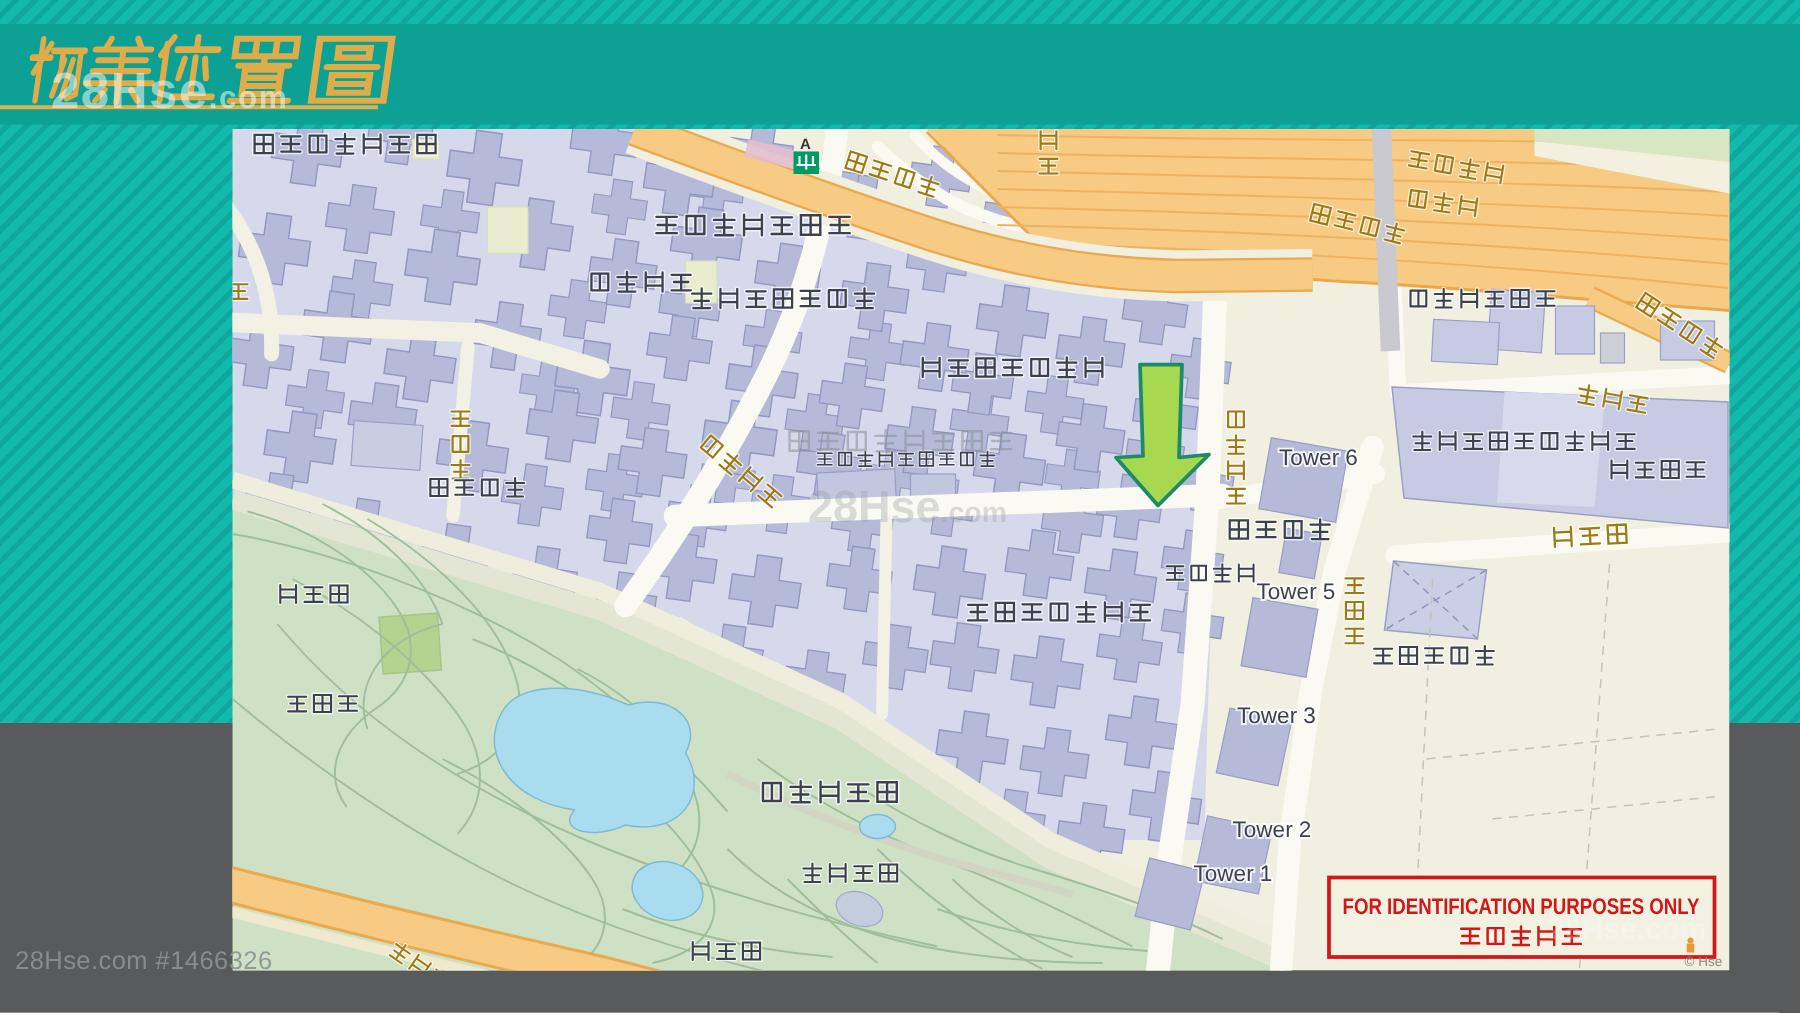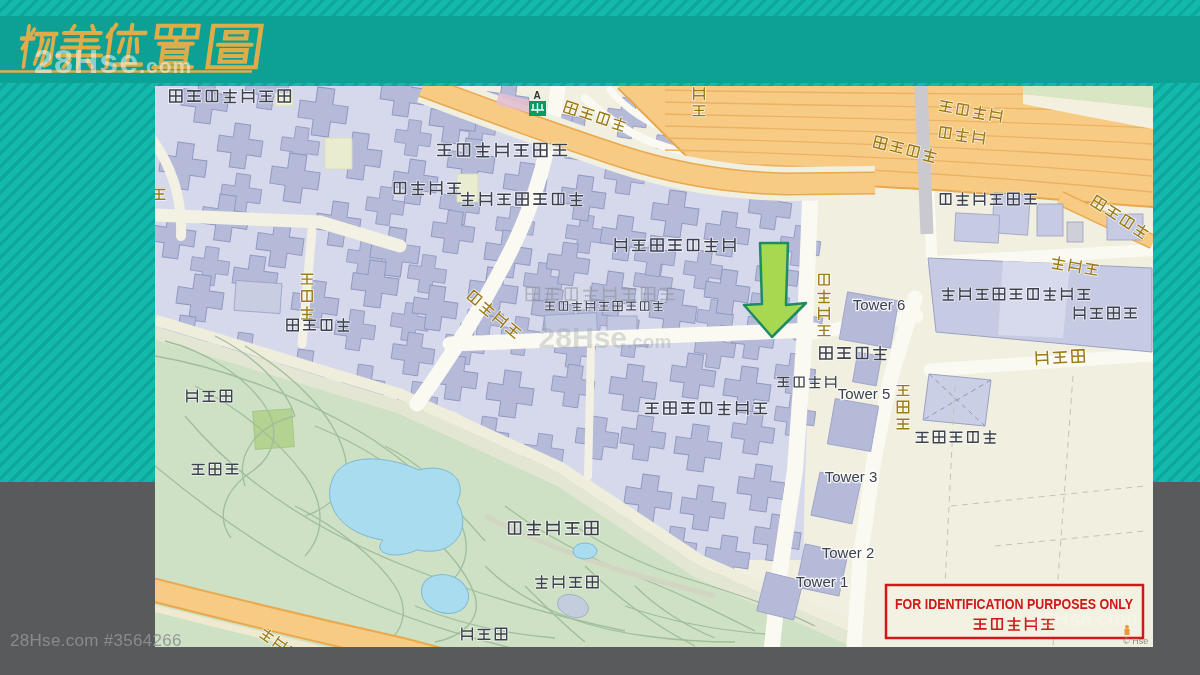--- a/index.html
+++ b/index.html
@@ -641,12 +641,12 @@
       <path transform="translate(16.9,0) scale(1.5)" d="M1.5,1.5 V8.5 M1.5,1.5 H8.5 V8.5 M1.5,8.5 H8.5 M5,1.5 V8.5" fill="none" stroke="#d01818" stroke-width="1.1" stroke-linecap="round"></path>
       <path transform="translate(33.9,0) scale(1.5)" d="M5,0.8 V9 M1,3 H9 M2,6 H8 M1.5,9 H8.5" fill="none" stroke="#d01818" stroke-width="1.1" stroke-linecap="round"></path>
       <path transform="translate(50.8,0) scale(1.5)" d="M1.5,1 V9 M8.5,1 V9 M1.5,3 H8.5 M1.5,6.5 H8.5" fill="none" stroke="#d01818" stroke-width="1.1" stroke-linecap="round"></path>
       <path transform="translate(67.8,0) scale(1.5)" d="M1,2 H9 M5,2 V8 M2,5 H8 M1,8.5 H9" fill="none" stroke="#d01818" stroke-width="1.1" stroke-linecap="round"></path>
     </g>
 <text x="930" y="540" font-size="20" font-weight="bold" fill="#ffffff" opacity="0.22" text-anchor="middle">28Hse.com</text>
 <text x="968" y="558" font-size="9" fill="#8a8a7a">© Hse</text>
 <circle cx="972" cy="541" r="2" fill="#e8973a"></circle>
     <rect x="969.5" y="543" width="5" height="6" fill="#e8973a"></rect>
 </svg>
-<div style="position:absolute;left:10px;top:631px;font-size:17px;color:#8d9294;opacity:0.9;letter-spacing:0.3px;">28Hse.com #3564266</div>
+<div style="position:absolute;left:10px;top:631px;font-size:17px;color:#8d9294;opacity:0.9;letter-spacing:0.3px;">28Hse.com #1466326</div>
 </body></html>

